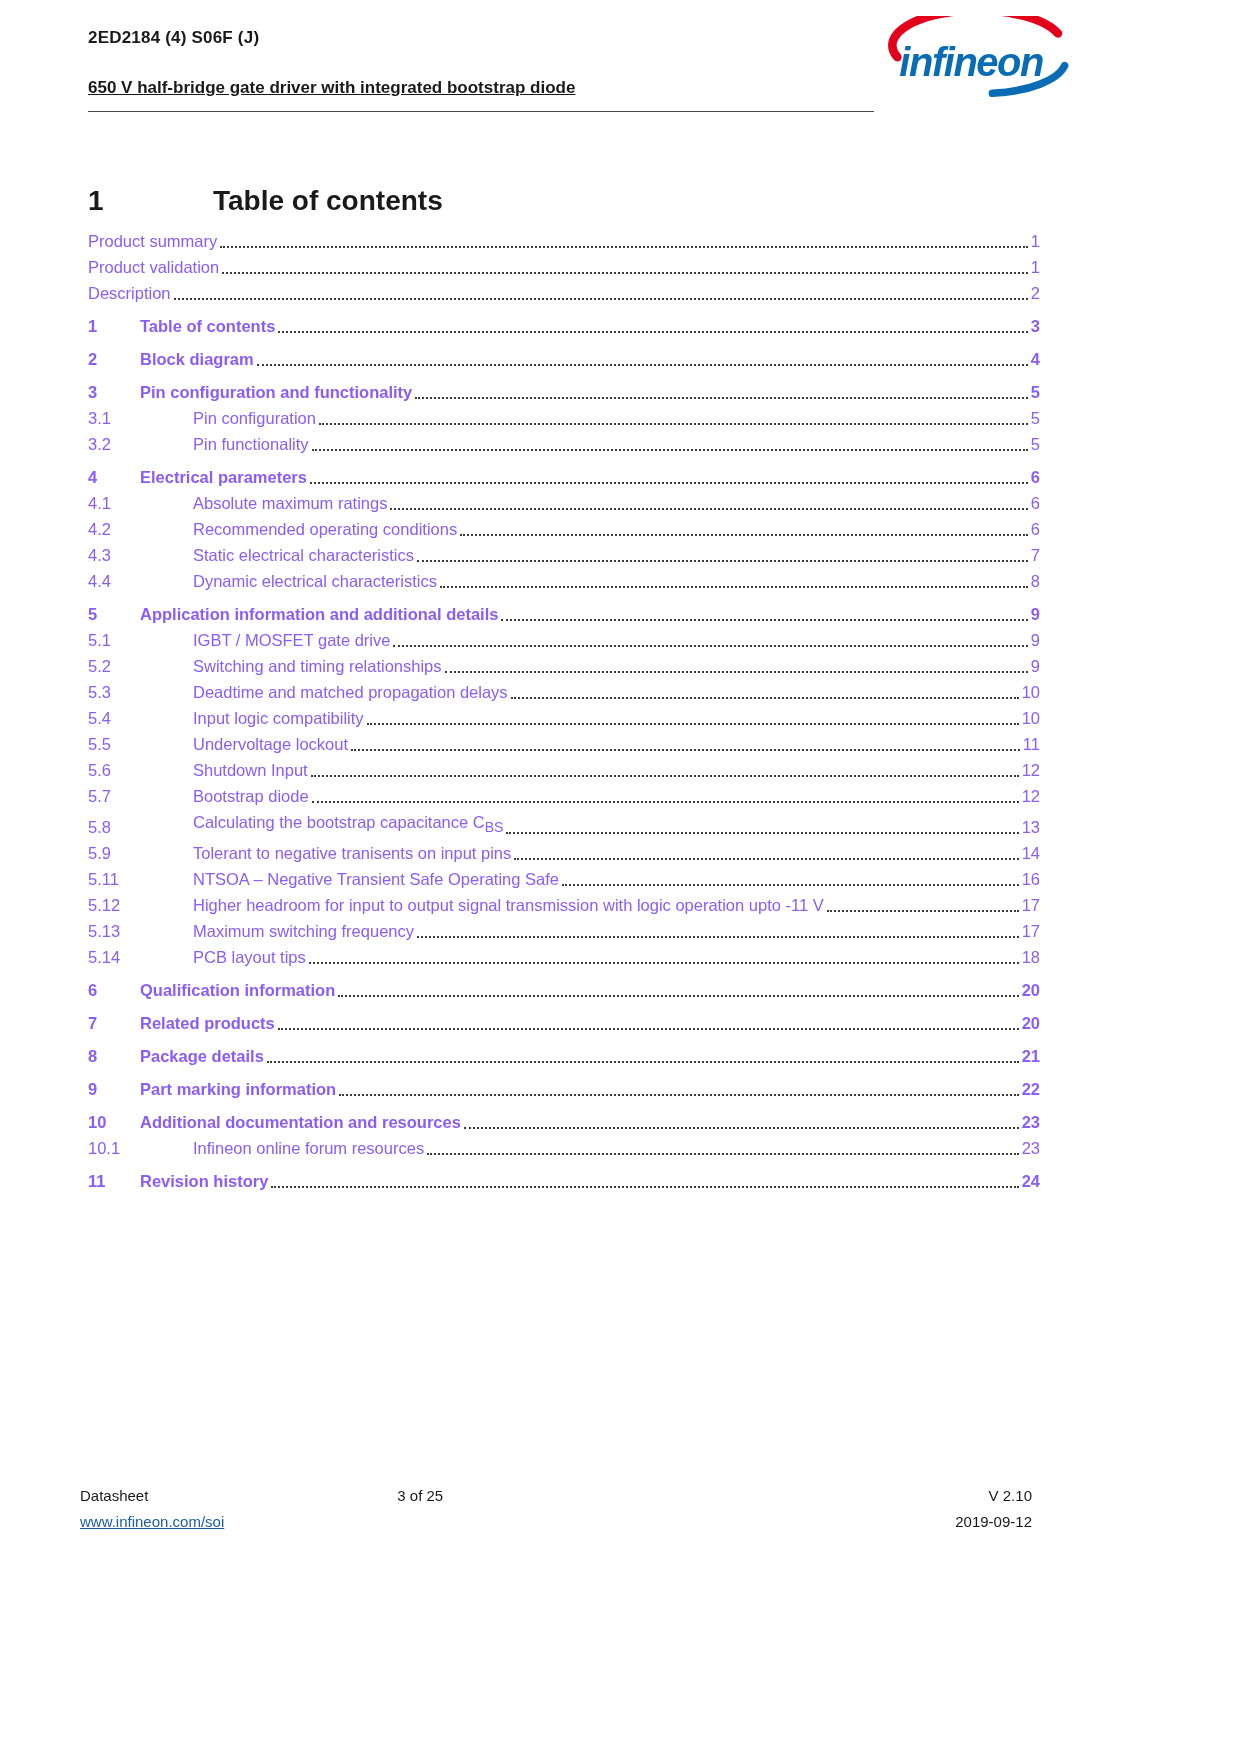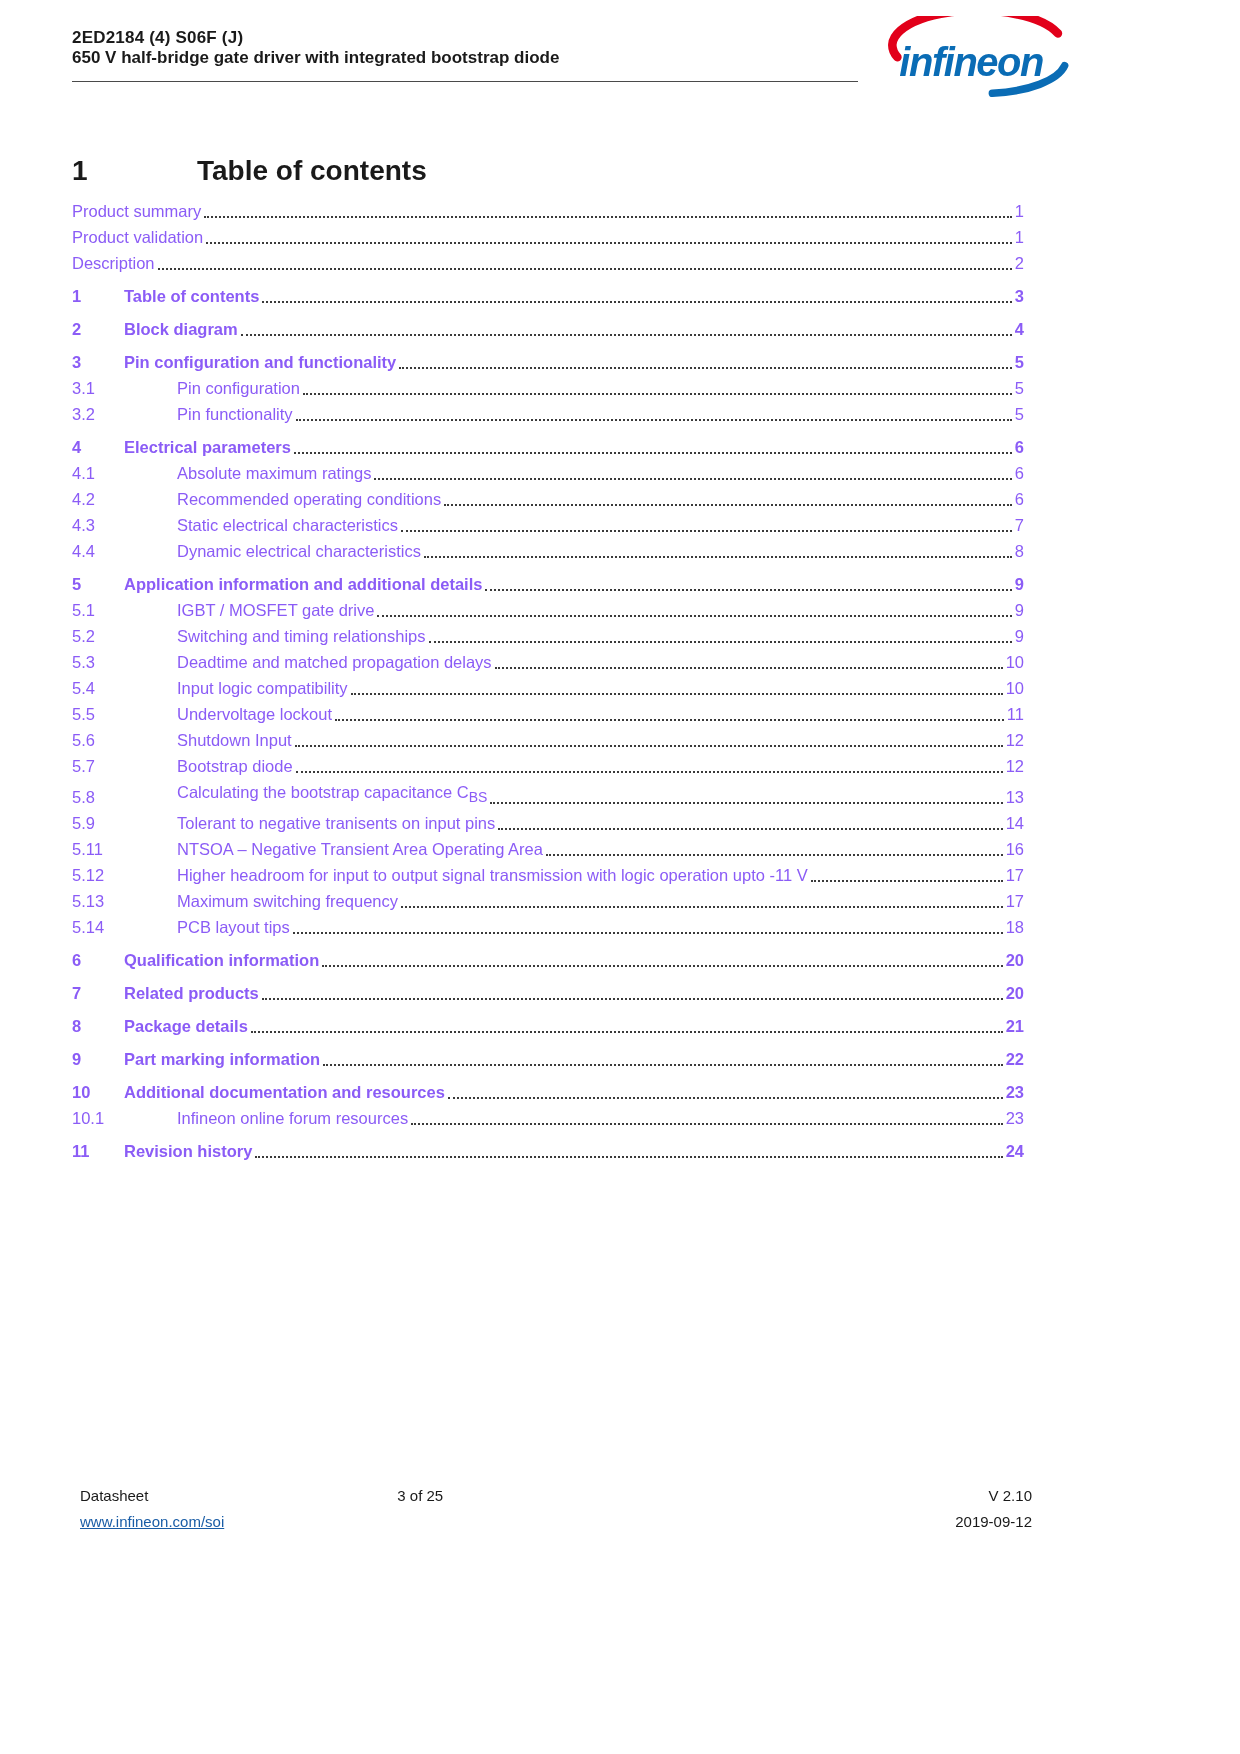--- a/index.html
+++ b/index.html
@@ -11,34 +11,36 @@
   }
   .page {
     position: relative;
     width: 1240px;
     height: 1754px;
     background: #ffffff;
     overflow: hidden;
   }
   .content {
     position: absolute;
-    left: 72px;
+    left: 88px;
     top: 0;
     width: 952px;
   }
   
   .header { padding-top: 28px; }
   .part-number {
     font-size: 17px;
     font-weight: 700;
     letter-spacing: 0.2px;
   }
   .doc-title {
     font-size: 17px;
     font-weight: 700;
+    margin-top: 30px;
+    text-decoration: underline;
   }
   .header-rule {
     border: none;
     border-top: 1.6px solid #4a4a4a;
     margin-top: 13px;
     width: 786px;
   }
   .logo {
     position: absolute;
     left: 886px;
@@ -246,21 +248,21 @@
           <span class="pagenum">13</span>
         </div>
         <div class="toc-row lvl2">
           <span class="num">5.9</span>
           <span class="title">Tolerant to negative tranisents on input pins</span>
           <span class="leader"></span>
           <span class="pagenum">14</span>
         </div>
         <div class="toc-row lvl2">
           <span class="num">5.11</span>
-          <span class="title">NTSOA – Negative Transient Area Operating Area</span>
+          <span class="title">NTSOA – Negative Transient Safe Operating Safe</span>
           <span class="leader"></span>
           <span class="pagenum">16</span>
         </div>
         <div class="toc-row lvl2">
           <span class="num">5.12</span>
           <span class="title">Higher headroom for input to output signal transmission with logic operation upto -11 V</span>
           <span class="leader"></span>
           <span class="pagenum">17</span>
         </div>
         <div class="toc-row lvl2">

